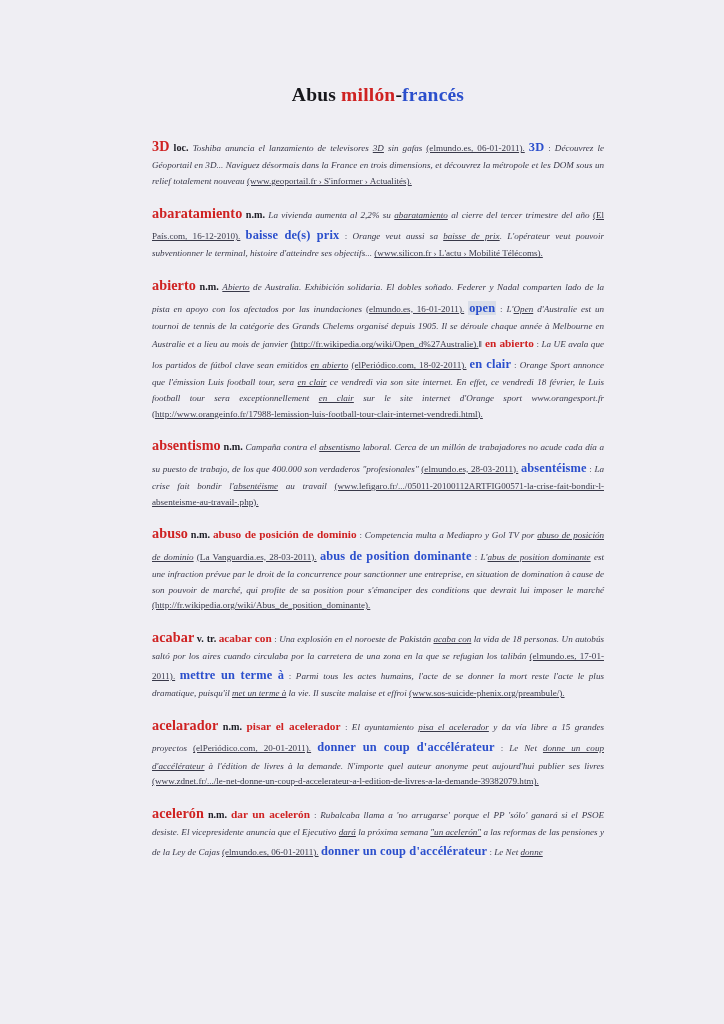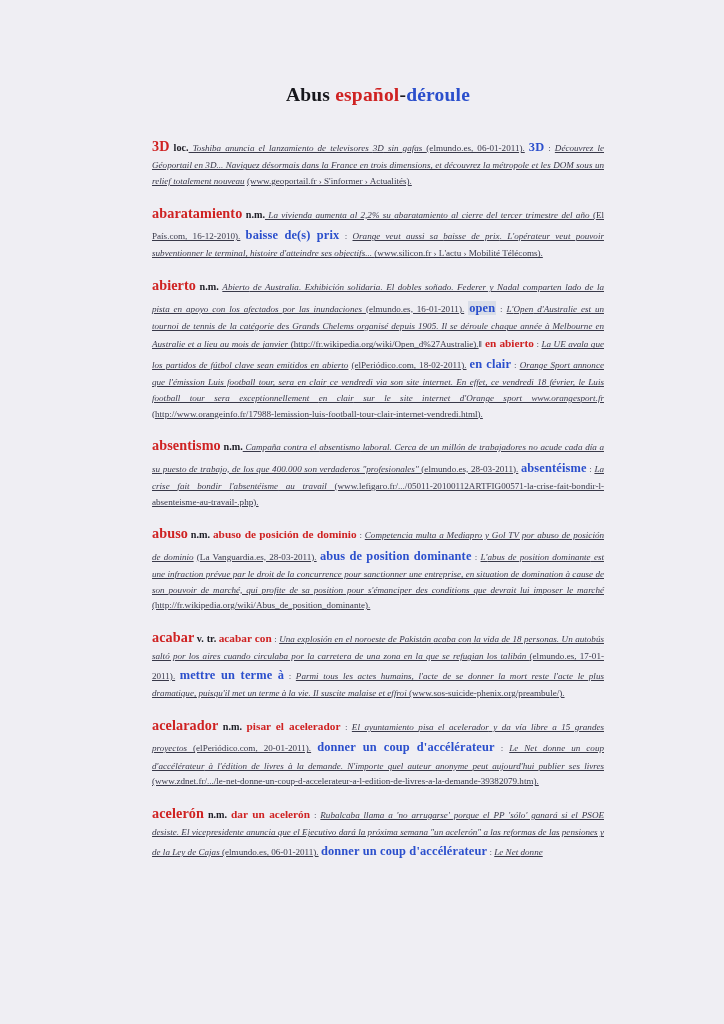--- a/index.html
+++ b/index.html
@@ -69,33 +69,33 @@
     color: #2b4fcc;
     font-weight: bold;
     font-size: 12.4px;
     letter-spacing: 0.15px;
   }
   .fr-hl {
     background: #d9dde8;
     padding: 0 1px;
   }
   
-  .it { font-style: italic; text-decoration: underline; }
+  .it { font-style: italic; }
   .u { text-decoration: underline; }
   .src { font-style: normal; text-decoration: underline; }
   .sep { color: #39394a; font-weight: bold; letter-spacing: 1px; }
   .colon { font-style: normal; }
 </style>
 </head>
 <body>
 
 <div class="page">
   <div class="content">
 
-    <h1 class="doc-title"><span class="t-dash">Abus </span><span class="t-red">español</span><span class="t-dash">-</span><span class="t-blue">déroule</span></h1>
+    <h1 class="doc-title"><span class="t-dash">Abus </span><span class="t-red">millón</span><span class="t-dash">-</span><span class="t-blue">francés</span></h1>
 
     <p class="entry"><span class="hw">3D</span> <span class="gram">loc.</span><span class="it"> Toshiba anuncia el lanzamiento de televisores </span><span class="it u">3D</span><span class="it"> sin gafas </span><span class="src">(elmundo.es, 06-01-2011).</span> <span class="fr">3D</span><span class="colon"> : </span><span class="it">Découvrez le Géoportail en 3D... Naviguez désormais dans la France en trois dimensions, et découvrez la métropole et les DOM sous un relief totalement nouveau</span> <span class="src">(www.geoportail.fr › S'informer › Actualités).</span></p>
 
     <p class="entry"><span class="hw">abaratamiento</span> <span class="gram">n.m.</span><span class="it"> La vivienda aumenta al 2,2% su </span><span class="it u">abaratamiento</span><span class="it"> al cierre del tercer trimestre del año </span><span class="src">(El País.com, 16-12-2010).</span> <span class="fr">baisse de(s) prix</span><span class="colon"> : </span><span class="it">Orange veut aussi sa </span><span class="it u">baisse de prix</span><span class="it">. L'opérateur veut pouvoir subventionner le terminal, histoire d'atteindre ses objectifs... </span><span class="src">(www.silicon.fr › L'actu › Mobilité Télécoms).</span></p>
 
     <p class="entry"><span class="hw">abierto</span> <span class="gram">n.m.</span> <span class="it u">Abierto</span><span class="it"> de Australia. Exhibición solidaria. El dobles soñado. Federer y Nadal comparten lado de la pista en apoyo con los afectados por las inundaciones </span><span class="src">(elmundo.es, 16-01-2011).</span> <span class="fr fr-hl">open</span><span class="colon"> : </span><span class="it">L'</span><span class="it u">Open</span><span class="it"> d'Australie est un tournoi de tennis de la catégorie des Grands Chelems organisé depuis 1905. Il se déroule chaque année à Melbourne en Australie et a lieu au mois de janvier </span><span class="src">(http://fr.wikipedia.org/wiki/Open_d%27Australie).</span><span class="sep">‖</span> <span class="sub-es">en abierto</span><span class="colon"> : </span><span class="it">La UE avala que los partidos de fútbol clave sean emitidos </span><span class="it u">en abierto</span> <span class="src">(elPeriódico.com, 18-02-2011).</span> <span class="fr">en clair</span><span class="colon"> : </span><span class="it">Orange Sport annonce que l'émission Luis football tour, sera </span><span class="it u">en clair</span><span class="it"> ce vendredi via son site internet. En effet, ce vendredi 18 février, le Luis football tour sera exceptionnellement </span><span class="it u">en clair</span><span class="it"> sur le site internet d'Orange sport www.orangesport.fr </span><span class="src">(http://www.orangeinfo.fr/17988-lemission-luis-football-tour-clair-internet-vendredi.html).</span></p>
 
     <p class="entry"><span class="hw">absentismo</span> <span class="gram">n.m.</span><span class="it"> Campaña contra el </span><span class="it u">absentismo</span><span class="it"> laboral. Cerca de un millón de trabajadores no acude cada día a su puesto de trabajo, de los que 400.000 son verdaderos "profesionales" </span><span class="src">(elmundo.es, 28-03-2011).</span> <span class="fr">absentéisme</span><span class="colon"> : </span><span class="it">La crise fait bondir l'</span><span class="it u">absentéisme</span><span class="it"> au travail </span><span class="src">(www.lefigaro.fr/.../05011-20100112ARTFIG00571-la-crise-fait-bondir-l-absenteisme-au-travail-.php).</span></p>
 
     <p class="entry"><span class="hw">abuso</span> <span class="gram">n.m.</span> <span class="sub-es">abuso de posición de dominio</span><span class="colon"> : </span><span class="it">Competencia multa a Mediapro y Gol TV por </span><span class="it u">abuso de posición de dominio</span> <span class="src">(La Vanguardia.es, 28-03-2011).</span> <span class="fr">abus de position dominante</span><span class="colon"> : </span><span class="it">L'</span><span class="it u">abus de position dominante</span><span class="it"> est une infraction prévue par le droit de la concurrence pour sanctionner une entreprise, en situation de domination à cause de son pouvoir de marché, qui profite de sa position pour s'émanciper des conditions que devrait lui imposer le marché </span><span class="src">(http://fr.wikipedia.org/wiki/Abus_de_position_dominante).</span></p>

